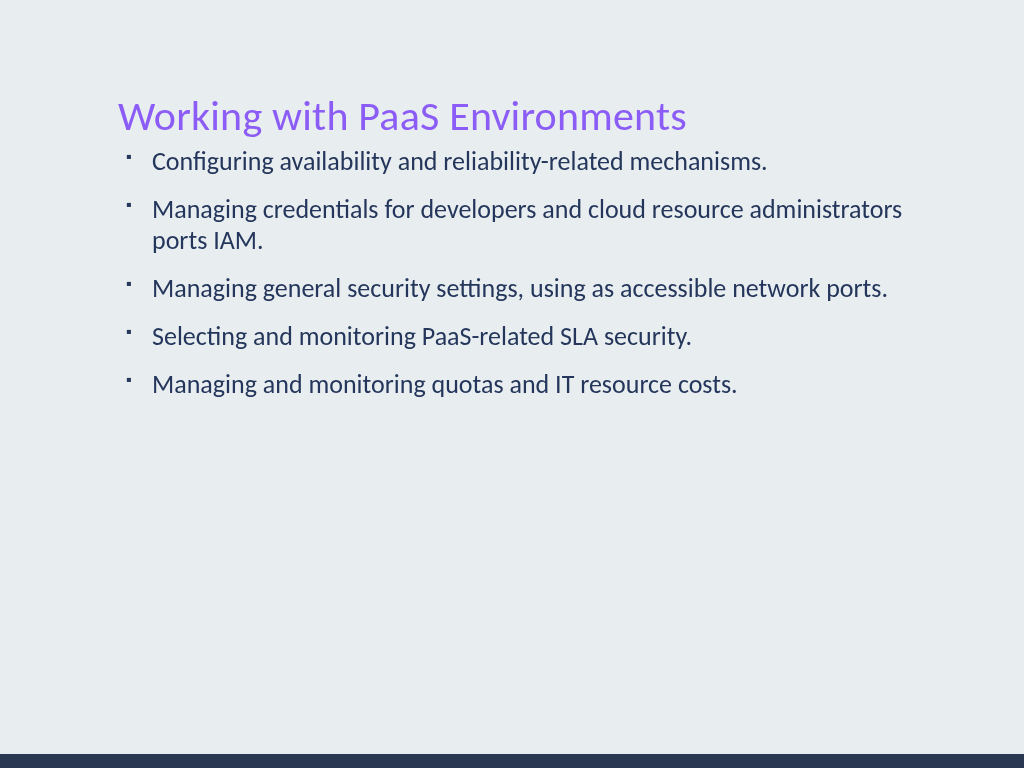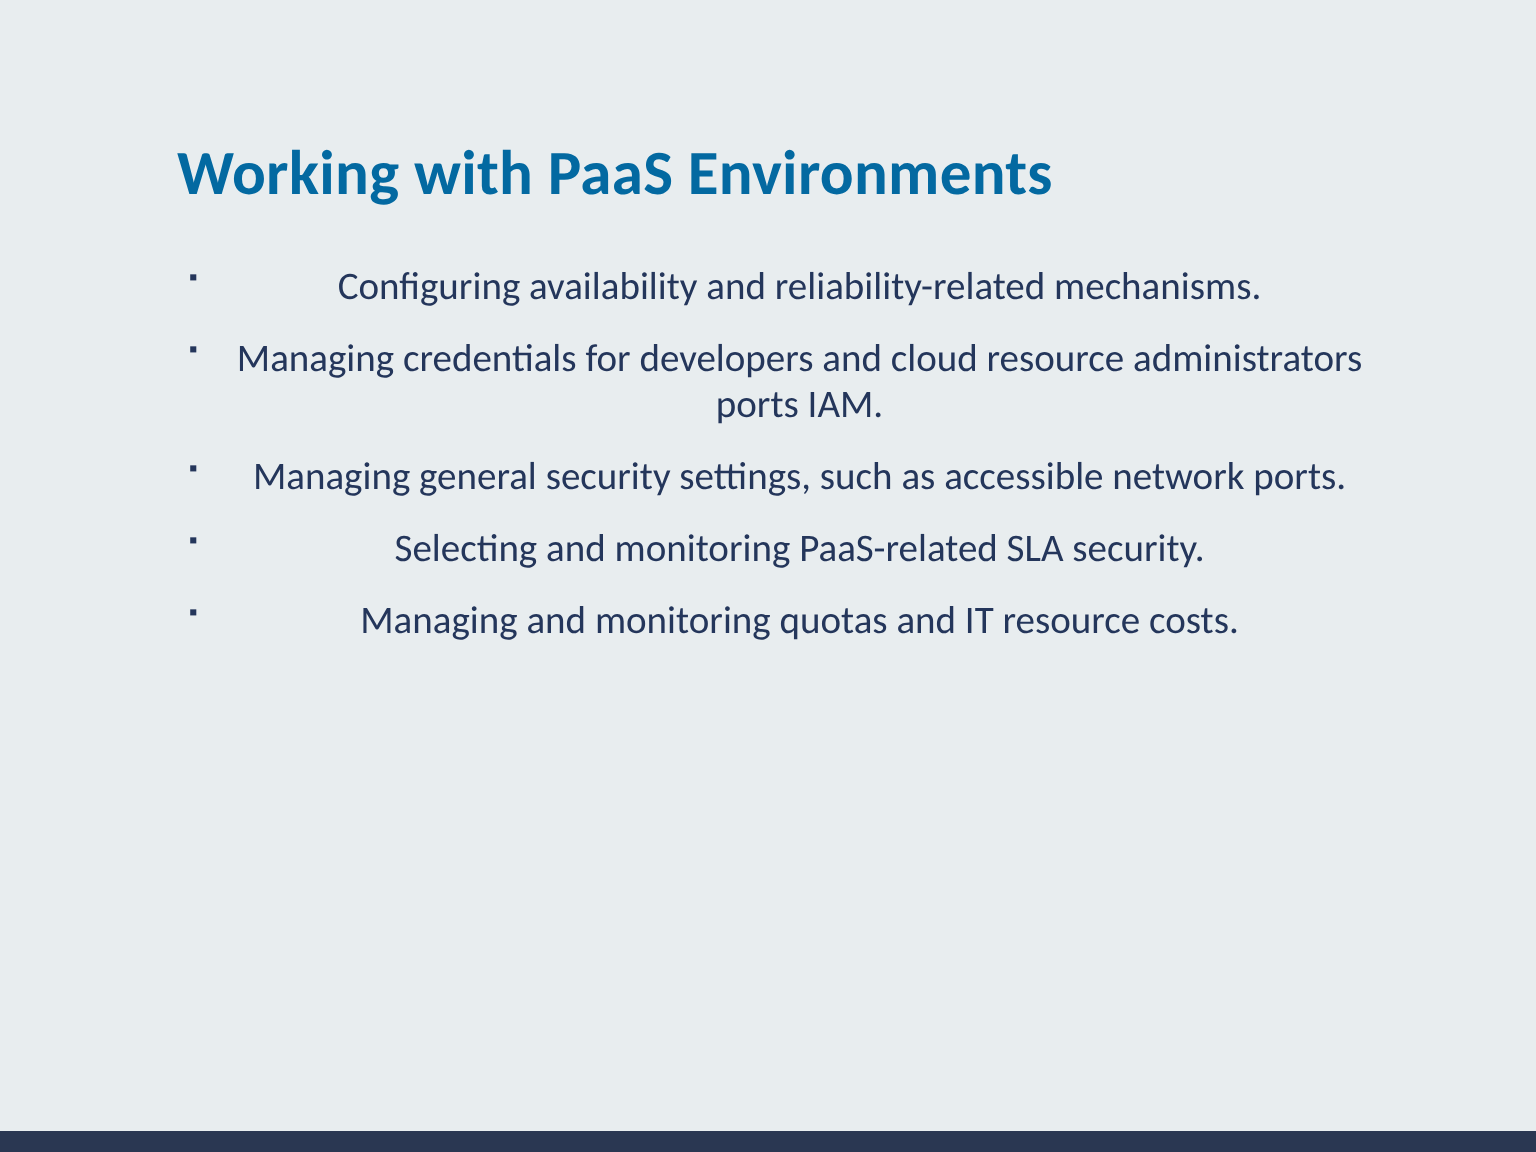--- a/index.html
+++ b/index.html
@@ -10,38 +10,37 @@
     position: relative;
   }
   .slide {
     width: 1024px;
     height: 768px;
     padding: 90px 110px 0 118px;
     position: relative;
   }
   .title {
     font-size: 42px;
-    font-weight: 700;
-    color: #0369a1;
+    font-weight: 400;
+    color: #8b5cf6;
     letter-spacing: 0.2px;
-    margin-bottom: 34px;
+    margin-bottom: 5px;
   }
   .bullets {
     list-style: none;
     padding-left: 6px;
   }
   .bullets li {
     position: relative;
     font-size: 26px;
     line-height: 1.22;
     color: #24365b;
     padding-left: 28px;
     margin-bottom: 16px;
     font-weight: 400;
-    text-align: center;
   }
   .bullets li::before {
     content: "▪";
     position: absolute;
     left: 2px;
     top: 1px;
     font-size: 16px;
     color: #24365b;
   }
   .footer-bar {
@@ -54,18 +53,18 @@
   }
 </style>
 </head>
 <body>
 
 <div class="slide">
   <h1 class="title">Working with PaaS Environments</h1>
   <ul class="bullets">
     <li>Configuring availability and reliability-related mechanisms.</li>
     <li>Managing credentials for developers and cloud resource administrators ports IAM.</li>
-    <li>Managing general security settings, such as accessible network ports.</li>
+    <li>Managing general security settings, using as accessible network ports.</li>
     <li>Selecting and monitoring PaaS-related SLA security.</li>
     <li>Managing and monitoring quotas and IT resource costs.</li>
   </ul>
   <div class="footer-bar"></div>
 </div>
 
 </body></html>

